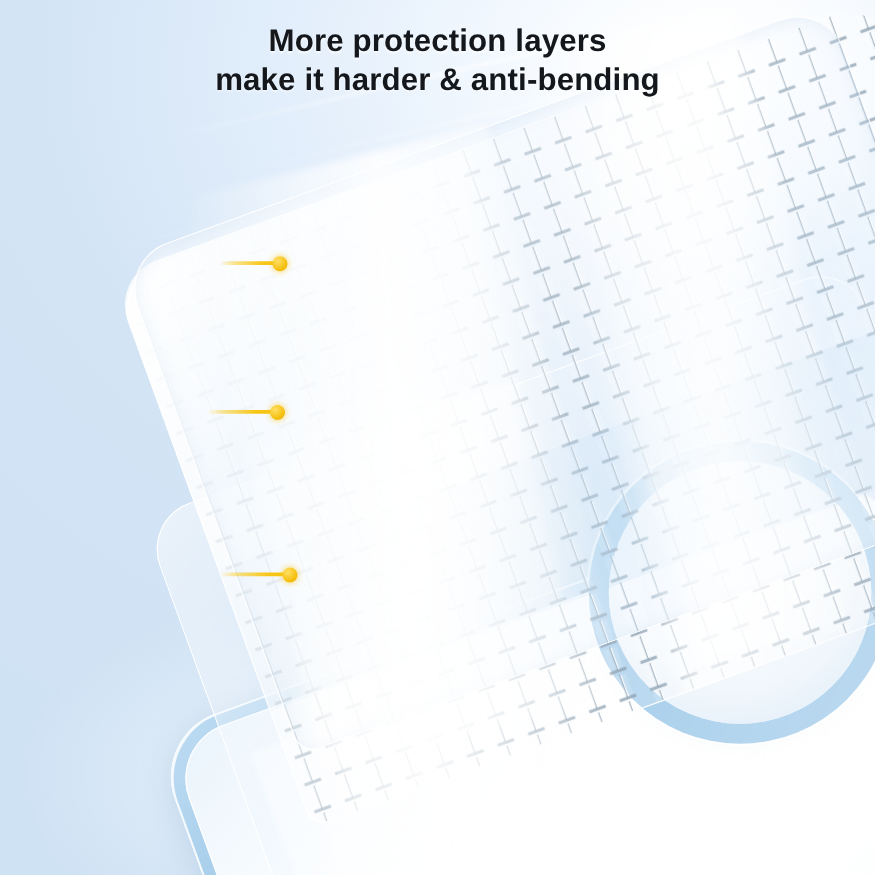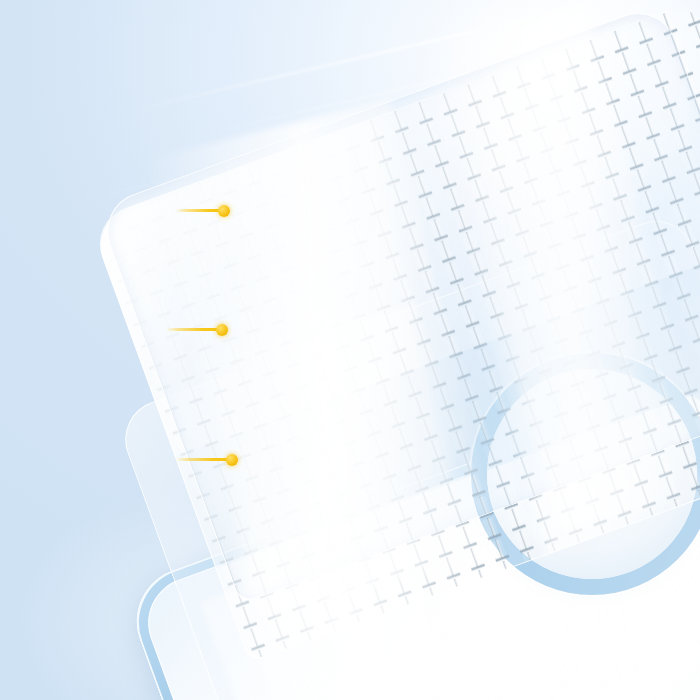--- a/index.html
+++ b/index.html
@@ -234,20 +234,24 @@
     <div class="haze"></div>
     <div class="sheen"></div>
     <div class="sheen2"></div>
   </div>
 
   <div class="sheet" id="layer-nano">
     <div class="gloss"></div>
     <div class="gloss2"></div>
   </div>
 
+  <div id="title">
+    <span class="l1">More protection layers</span>
+    <span class="l2">make it harder &amp; anti-bending</span>
+  </div>
 
   <div class="callout">
 
     <div class="leader" style="left:176px;top:209px;width:48px;"></div>
     <div class="leader-dot" style="left:218px;top:205px;"></div>
   </div>
 
   <div class="callout">
 
     <div class="leader" style="left:166px;top:328px;width:54px;"></div>

